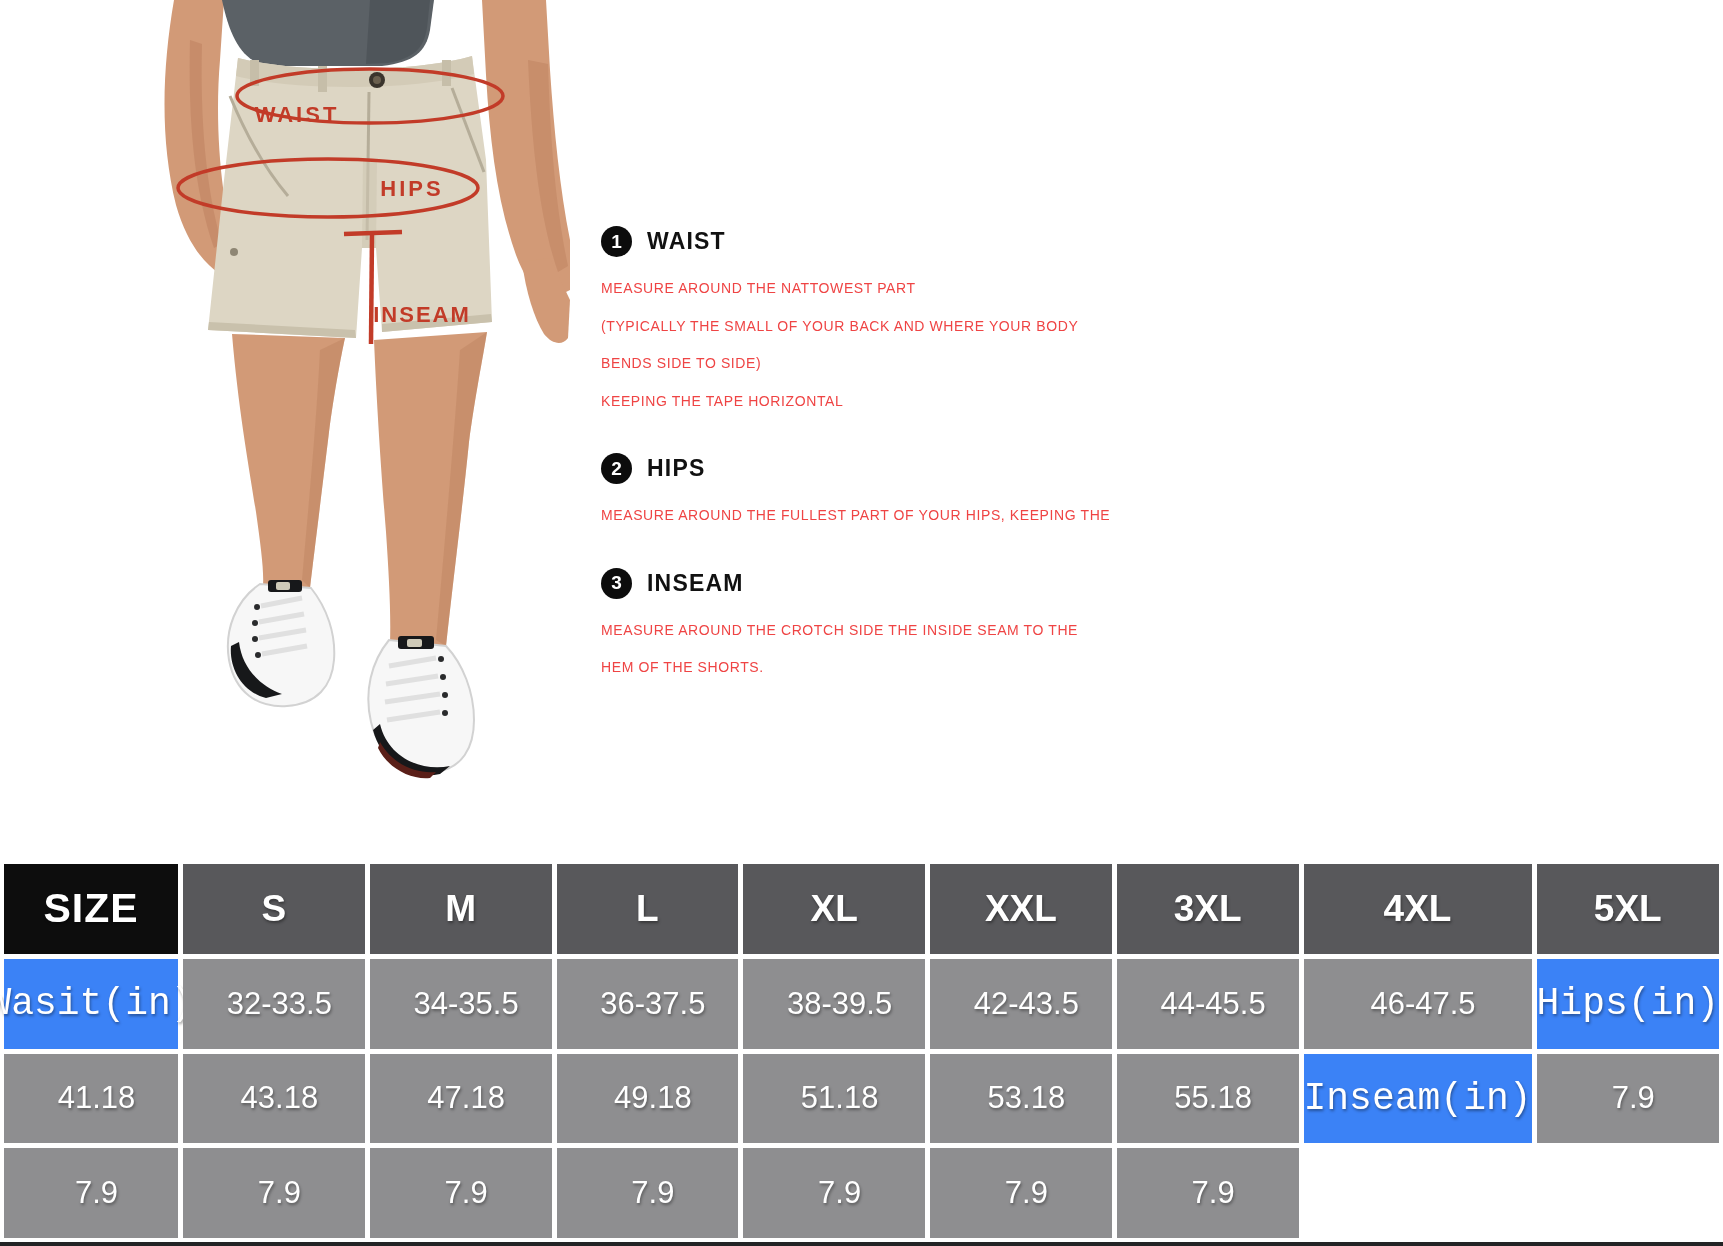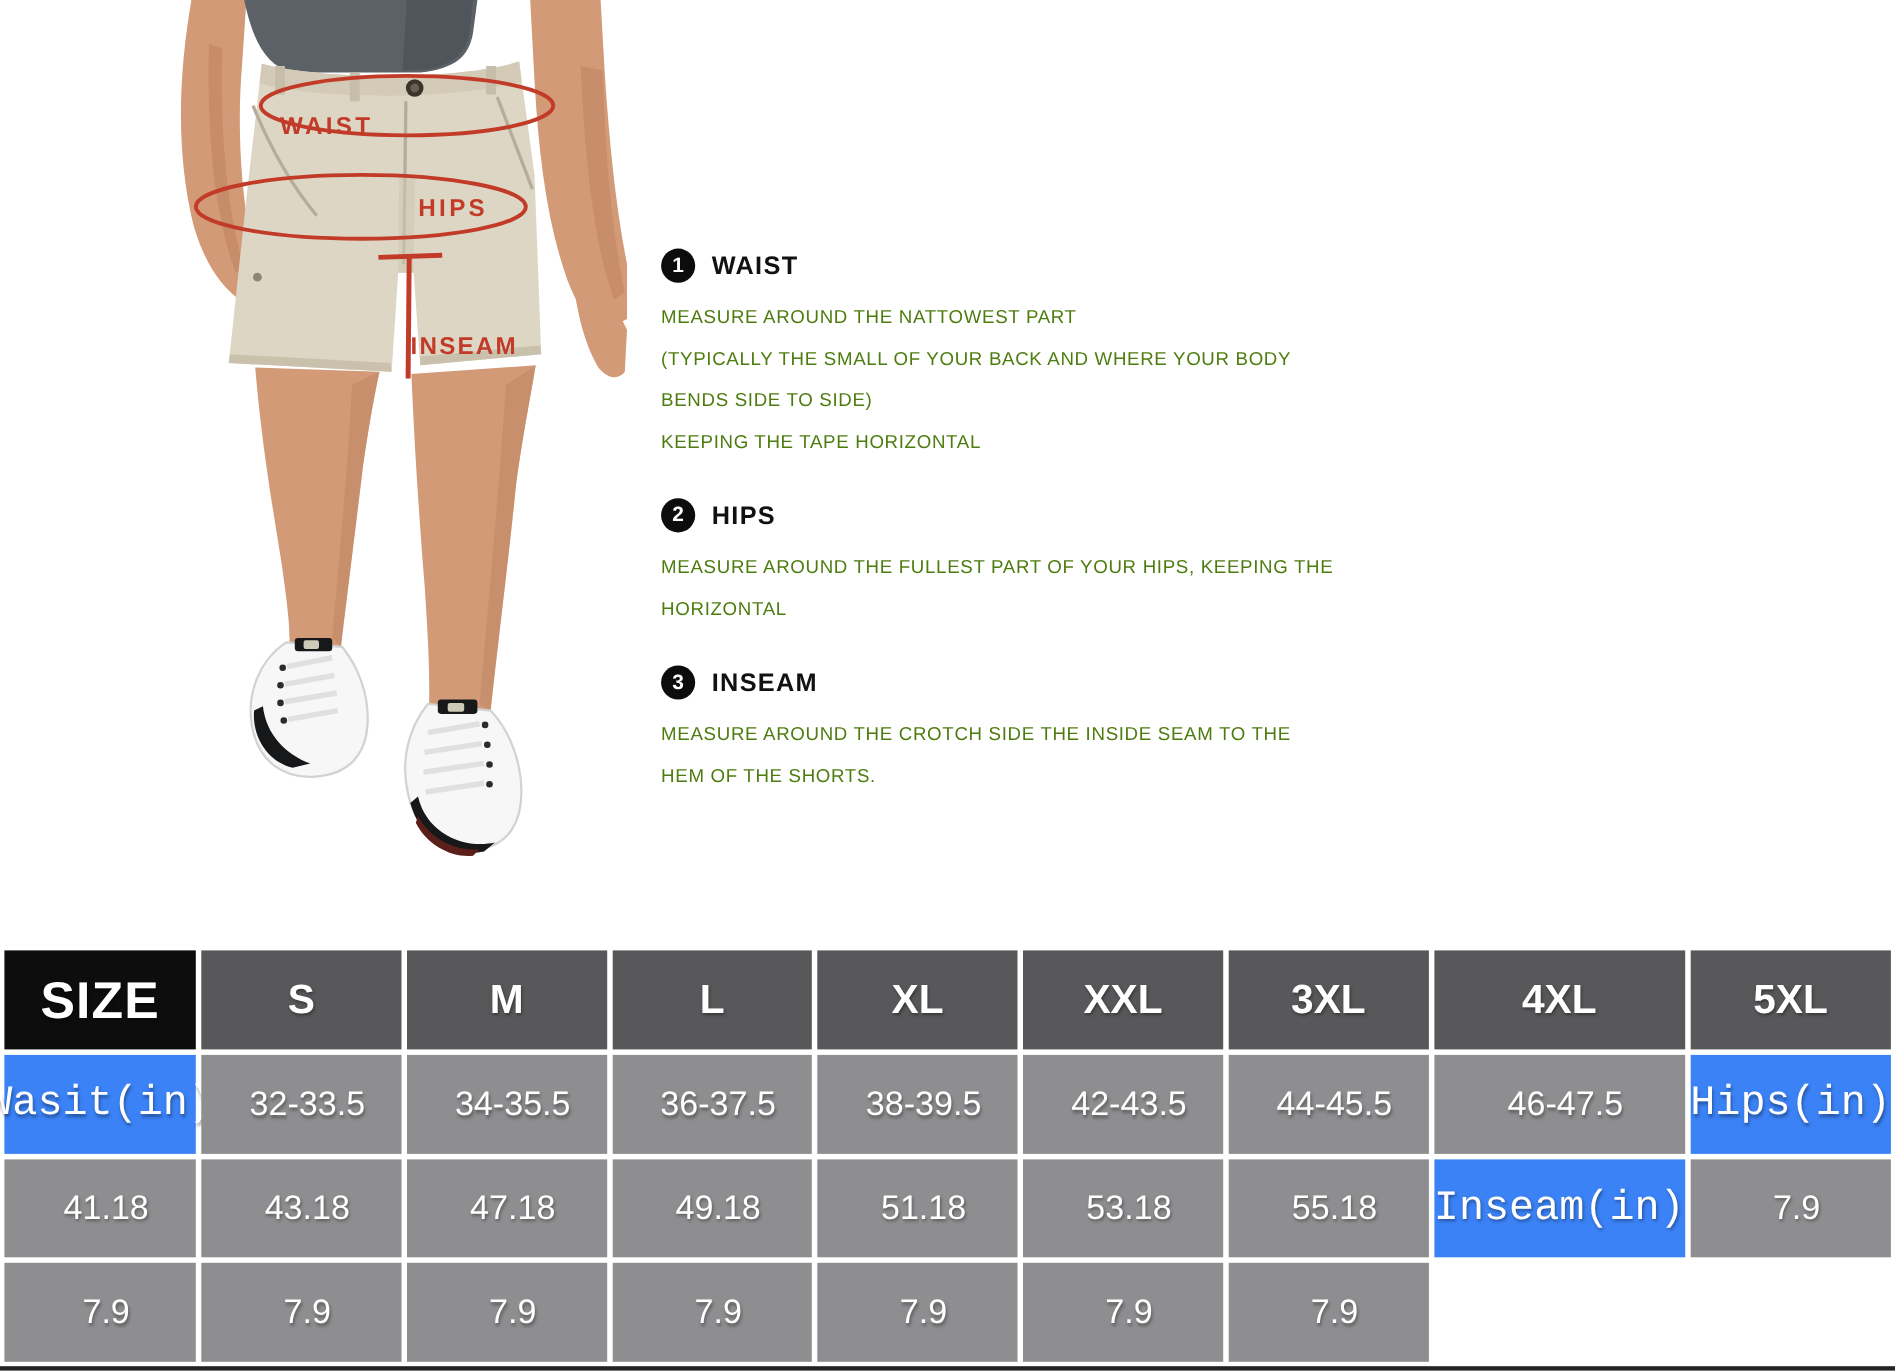--- a/index.html
+++ b/index.html
@@ -13,33 +13,33 @@
   
   .guide{position:absolute;left:601px;top:226px;width:790px;color:#1c1c1c;}
   .guide-section{margin-bottom:33px;}
   .guide-heading{display:flex;align-items:center;gap:15px;margin-bottom:13px;}
   .num-badge{
     width:31px;height:31px;border-radius:50%;background:#0c0c0c;color:#ffffff;
     display:flex;align-items:center;justify-content:center;
     font-size:19px;font-weight:bold;flex:0 0 auto;
   }
   .guide-title{font-size:23px;font-weight:bold;letter-spacing:1.2px;color:#111111;}
-  .guide-line{font-size:17px;line-height:37.5px;letter-spacing:0.6px;color:#4d7c0f;}
+  .guide-line{font-size:14px;line-height:37.5px;letter-spacing:0.6px;color:#ef4444;}
   
   .size-table{
     position:absolute;left:0;top:860px;width:1723px;height:382px;
     background:#ffffff;box-sizing:border-box;padding:4px;
     display:grid;grid-template-columns:174px repeat(8,1fr);
     grid-template-rows:repeat(4,1fr);gap:5px;
   }
   .cell{
     display:flex;align-items:center;justify-content:center;color:#ffffff;
     text-shadow:1px 2px 3px rgba(0,0,0,0.38);
   }
-  .cell-size{background:#0d0d0d;font-size:47px;font-weight:bold;letter-spacing:1px;}
+  .cell-size{background:#0d0d0d;font-size:41px;font-weight:bold;letter-spacing:1px;}
   .cell-head{background:#58585b;font-size:37px;font-weight:bold;}
   .cell-rowlabel{background:#3b82f6;font-size:38px;font-family:Liberation Mono, monospace;}
   .cell-val{background:#8e8e90;font-size:31px;padding-left:11px;}
   .table-bottom-line{position:absolute;left:0;top:1242px;width:1723px;height:4px;background:#232325;}
 </style>
 </head>
 <body>
 
 <svg class="model-figure" viewBox="0 0 440 790" aria-hidden="true">
 
@@ -141,21 +141,20 @@
     <div class="guide-line">BENDS SIDE TO SIDE)</div>
     <div class="guide-line">KEEPING THE TAPE HORIZONTAL</div>
   </div>
 
   <div class="guide-section">
     <div class="guide-heading">
       <div class="num-badge">2</div>
       <div class="guide-title">HIPS</div>
     </div>
     <div class="guide-line">MEASURE AROUND THE FULLEST PART OF YOUR HIPS, KEEPING THE</div>
-    <div class="guide-line">HORIZONTAL</div>
   </div>
 
   <div class="guide-section">
     <div class="guide-heading">
       <div class="num-badge">3</div>
       <div class="guide-title">INSEAM</div>
     </div>
     <div class="guide-line">MEASURE AROUND THE CROTCH SIDE THE INSIDE SEAM TO THE</div>
     <div class="guide-line">HEM OF THE SHORTS.</div>
   </div>

